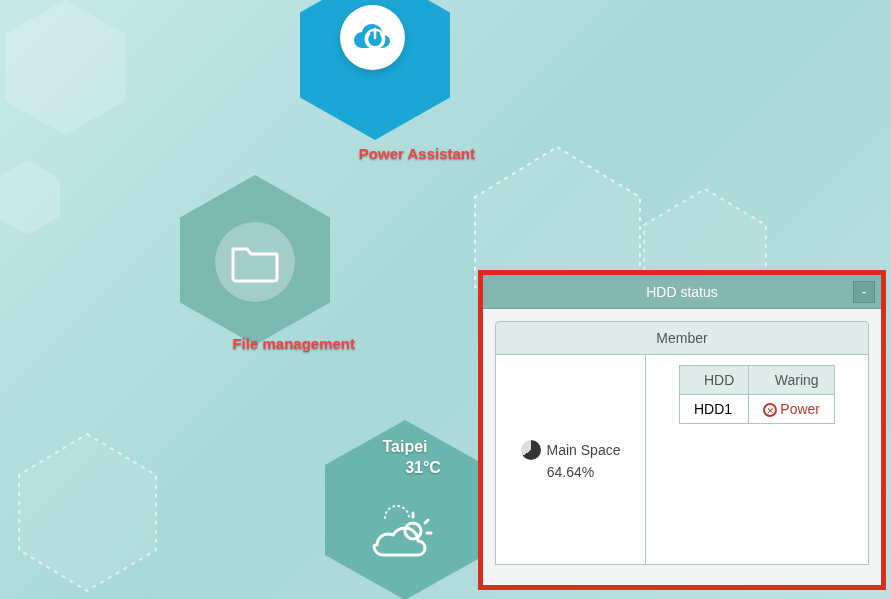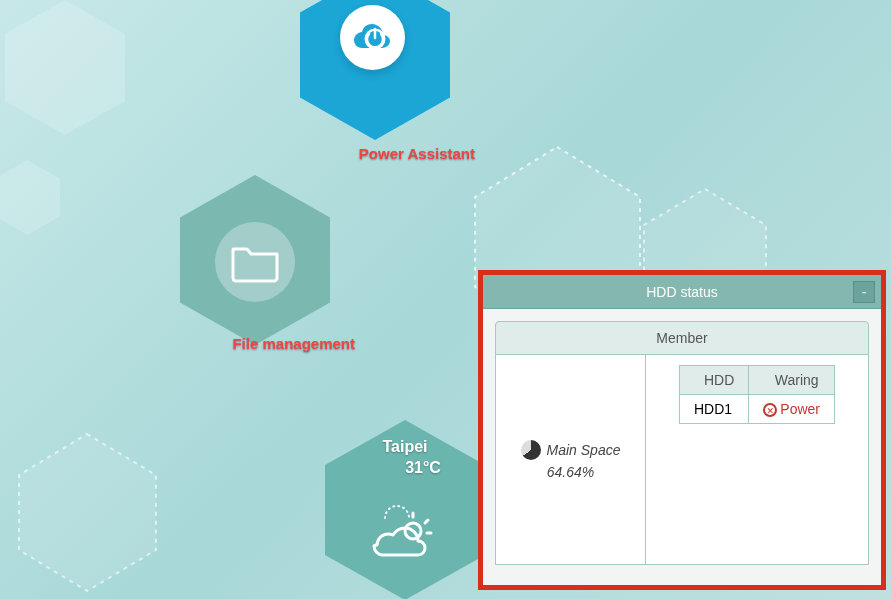--- a/index.html
+++ b/index.html
@@ -135,21 +135,20 @@
   .space-col {
     width: 150px;
     border-right: 1px solid #a7c7c2;
     display:flex;
     flex-direction:column;
     align-items:center;
     justify-content:center;
     font-size: 14px;
     color: #444;
     padding: 16px 8px;
-    font-style: italic;
   }
   .space-col .pie {
     width: 20px; height:20px;
     border-radius:50%;
     background: conic-gradient(#333 0% 65%, #ddd 65% 100%);
     margin-right:6px;
     display:inline-block;
     vertical-align:middle;
   }
 

